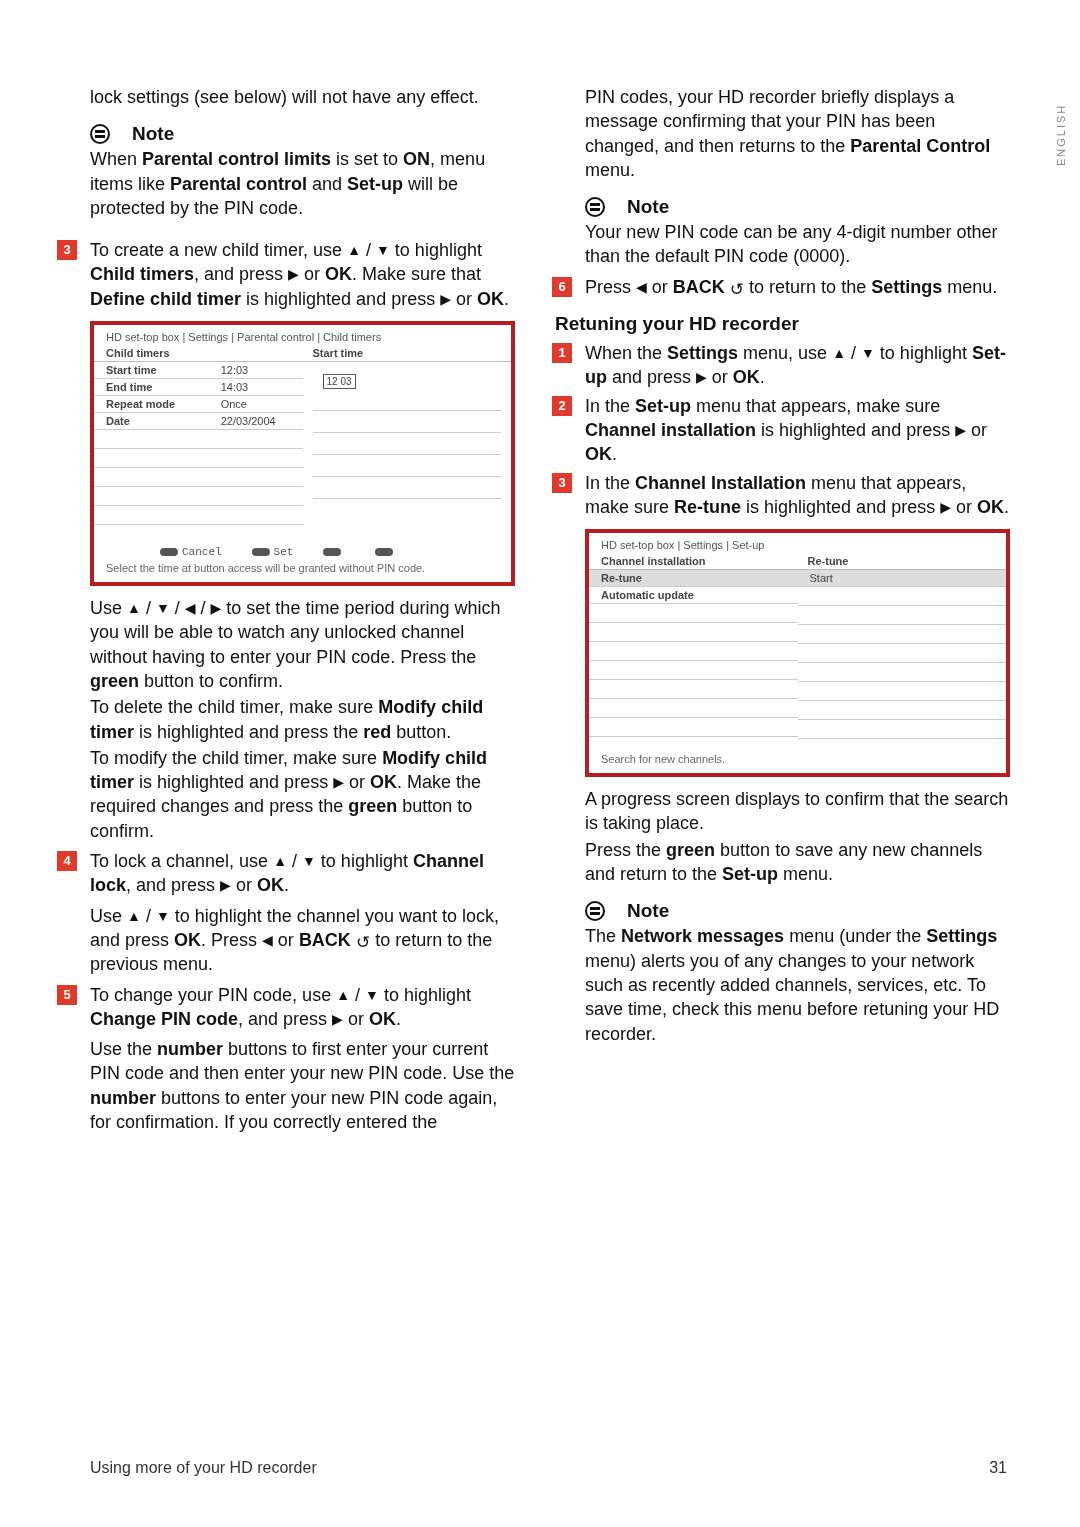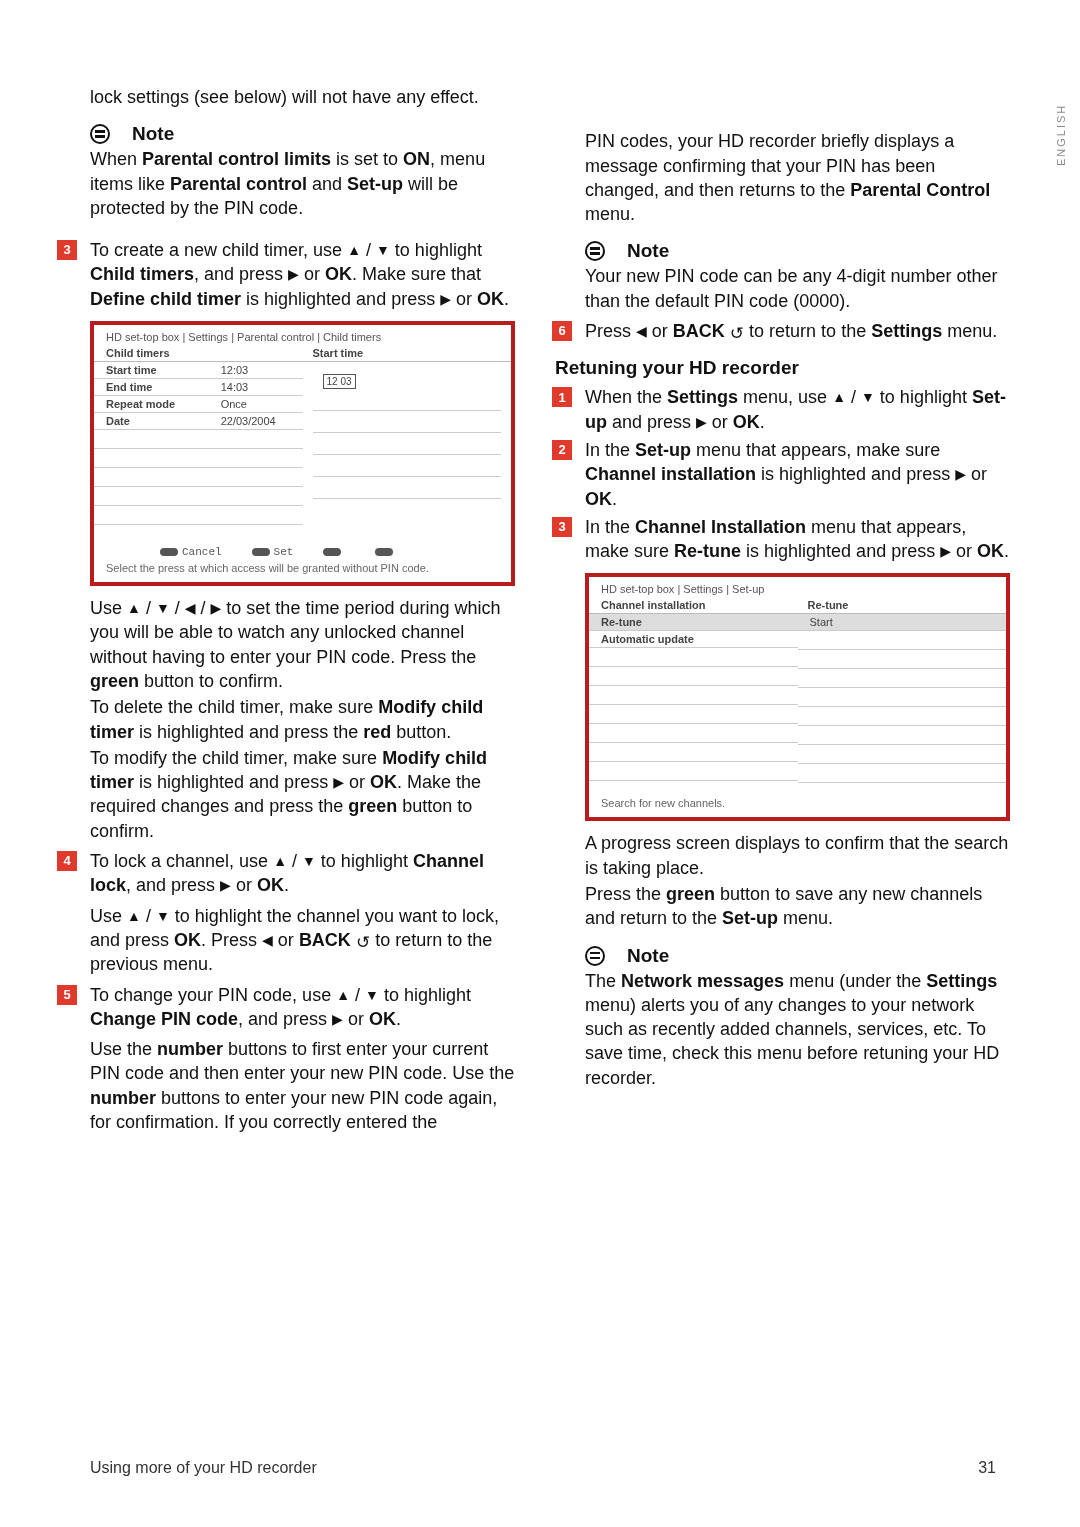--- a/index.html
+++ b/index.html
@@ -29,21 +29,20 @@
     font-size: 11px;
     letter-spacing: 2px;
     color: #888;
     text-align: center;
     box-sizing: border-box;
     padding: 10px 10px;
   }
   .columns {
     display: flex;
     gap: 40px;
-    align-items: center;
   }
   .col {
     flex: 1 1 0;
     min-width: 0;
   }
   p, li { line-height: 1.35; margin: 0 0 2px 0; }
   p { margin-top: 0; }
   b { font-weight: 700; }
   .note-head {
     display: flex;
@@ -146,21 +145,21 @@
     display: flex;
     flex-direction: column;
   }
   .paneR-inner .blank-row { border-bottom: 1px solid #ccc; height: 21px; }
   .shot .paneR .colhead { padding-left: 10px; }
   .shot .row-sel td { background: #ddd; }
   .footer {
     position: absolute;
     bottom: 50px;
     left: 90px;
-    right: 84px;
+    right: 73px;
     display: flex;
     justify-content: space-between;
     font-size: 16px;
     color: #333;
   }
 </style>
 </head>
 <body>
 
 <div class="page">
@@ -247,21 +246,21 @@
                 <div class="blank-row"></div>
             </div>
           </div>
         </div>
         <div class="btns">
           <span><span class="pill"></span><span>Cancel</span></span>
           <span><span class="pill"></span><span>Set</span></span>
           <span><span class="pill"></span></span>
           <span><span class="pill"></span></span>
         </div>
-        <div class="hint">Select the press at which access will be granted without PIN code.</div>
+        <div class="hint">Select the time at button access will be granted without PIN code.</div>
       </div>
 
       <p class="indent">
         <span>Use </span><span class="tri">▲</span><span> / </span><span class="tri">▼</span><span> / </span><span class="tri">◀</span><span> / </span><span class="tri">▶</span><span> to set the time period during which you will be able to watch any unlocked channel without having to enter your PIN code. Press the </span><b>green</b><span> button to confirm.</span>
       </p>
       <p class="indent">
         <span>To delete the child timer, make sure </span><b>Modify child timer</b><span> is highlighted and press the </span><b>red</b><span> button.</span>
       </p>
       <p class="indent">
         <span>To modify the child timer, make sure </span><b>Modify child timer</b><span> is highlighted and press </span><span class="tri">▶</span><span> or </span><b>OK</b><span>. Make the required changes and press the </span><b>green</b><span> button to confirm.</span>

